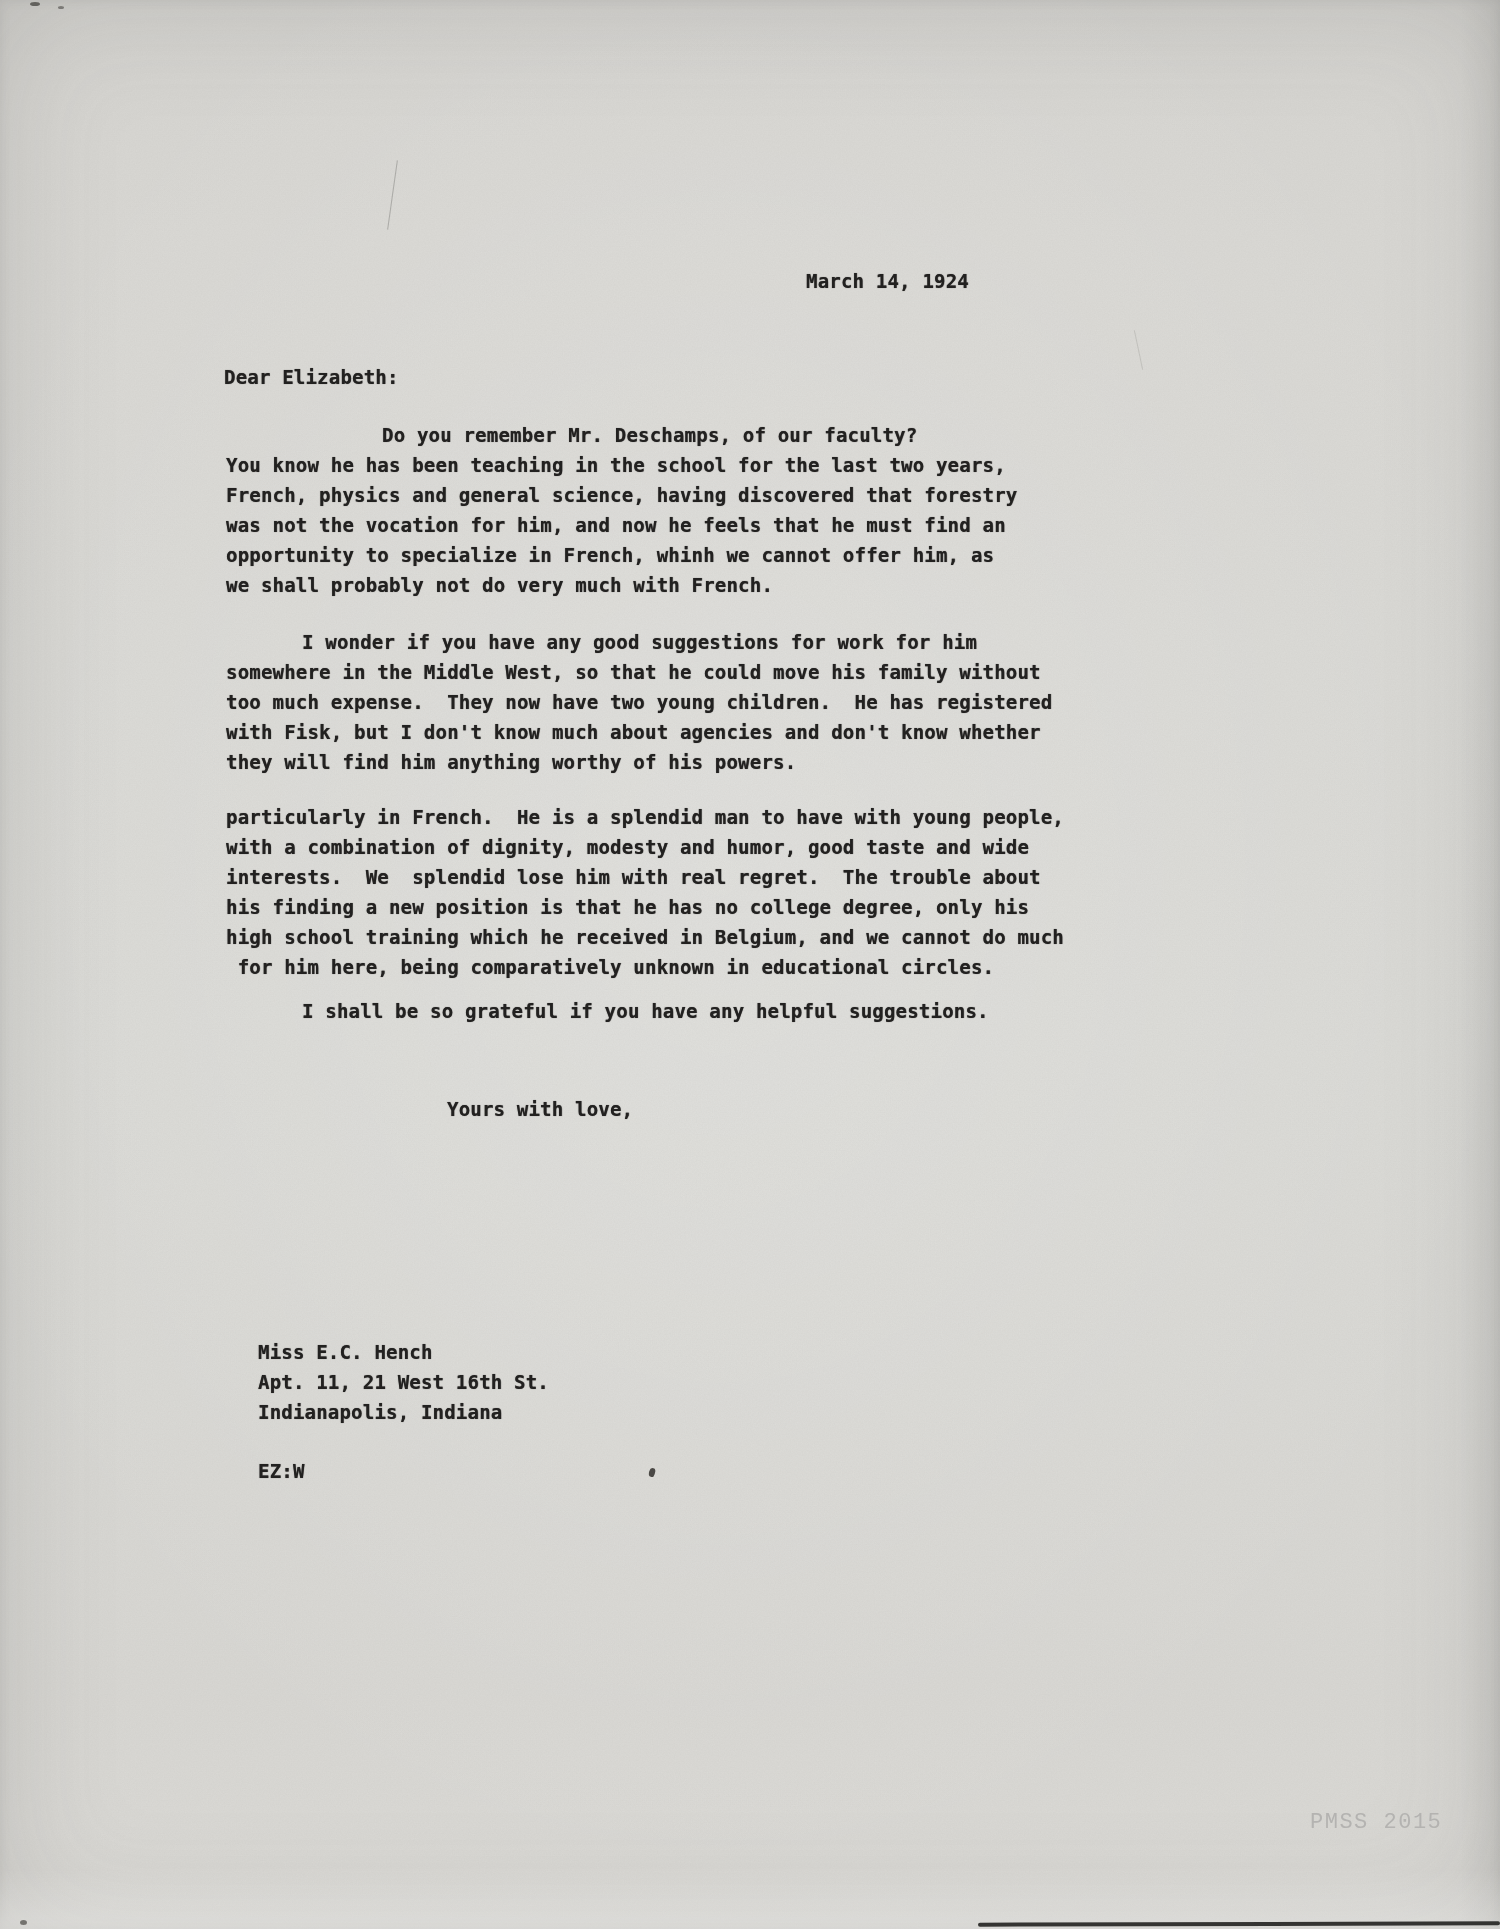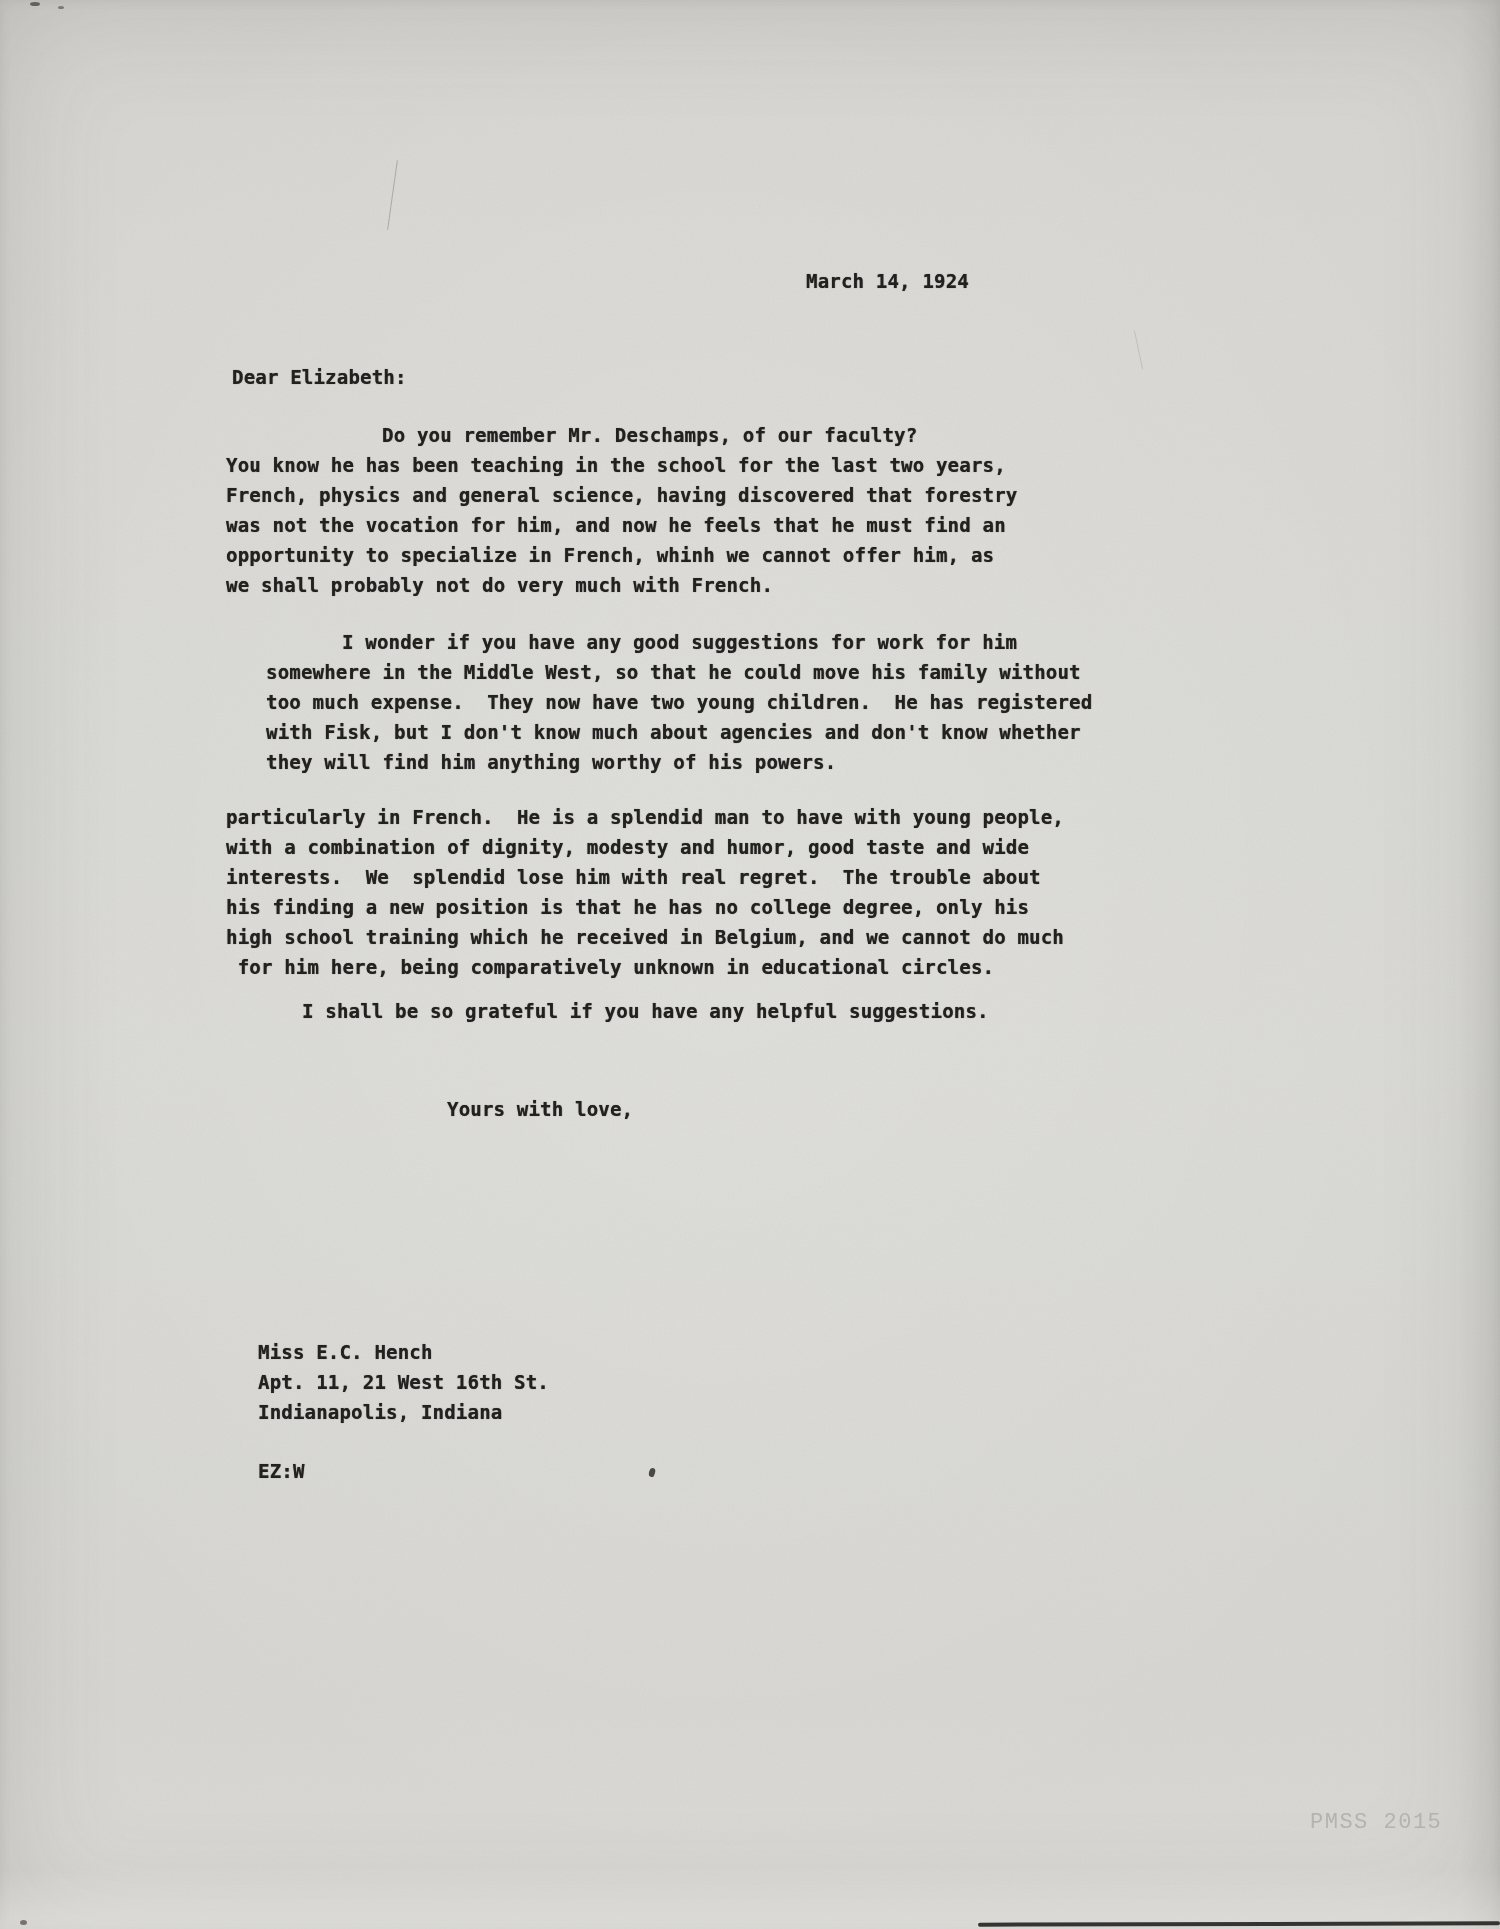--- a/index.html
+++ b/index.html
@@ -72,32 +72,32 @@
       <feColorMatrix in="t" type="matrix" values="0 0 0 0 0.45  0 0 0 0 0.44  0 0 0 0 0.42  0 0 0 0.16 0"></feColorMatrix>
     </filter>
     <rect width="1500" height="1929" filter="url(#grain)"></rect>
   </svg>
 
   <div class="right-shade"></div>
   <div class="bottom-fade"></div>
 
   <div class="txt line" style="left:806px; top:266px;">March 14, 1924</div>
 
-  <div class="txt line" style="left:232px; top:362px;">Dear Elizabeth:</div>
+  <div class="txt line" style="left:224px; top:362px;">Dear Elizabeth:</div>
 
   <div class="para" style="top:420px;">
     <div class="txt line indent-deep" style="position:static;">Do you remember Mr. Deschamps, of our faculty?</div>
     <div class="txt line" style="position:static;">You know he has been teaching in the school for the last two years,</div>
     <div class="txt line" style="position:static;">French, physics and general science, having discovered that forestry</div>
     <div class="txt line" style="position:static;">was not the vocation for him, and now he feels that he must find an</div>
     <div class="txt line" style="position:static;">opportunity to specialize in French, whinh we cannot offer him, as</div>
     <div class="txt line" style="position:static;">we shall probably not do very much with French.</div>
   </div>
 
-  <div class="para" style="top:627px;margin-left:40px;">
+  <div class="para" style="top:627px;">
     <div class="txt line indent" style="position:static;">I wonder if you have any good suggestions for work for him</div>
     <div class="txt line" style="position:static;">somewhere in the Middle West, so that he could move his family without</div>
     <div class="txt line" style="position:static;">too much expense.  They now have two young children.  He has registered</div>
     <div class="txt line" style="position:static;">with Fisk, but I don't know much about agencies and don't know whether</div>
     <div class="txt line" style="position:static;">they will find him anything worthy of his powers.</div>
   </div>
 
   <div class="para" style="top:802px;">
     <div class="txt line" style="position:static;">particularly in French.  He is a splendid man to have with young people,</div>
     <div class="txt line" style="position:static;">with a combination of dignity, modesty and humor, good taste and wide</div>

